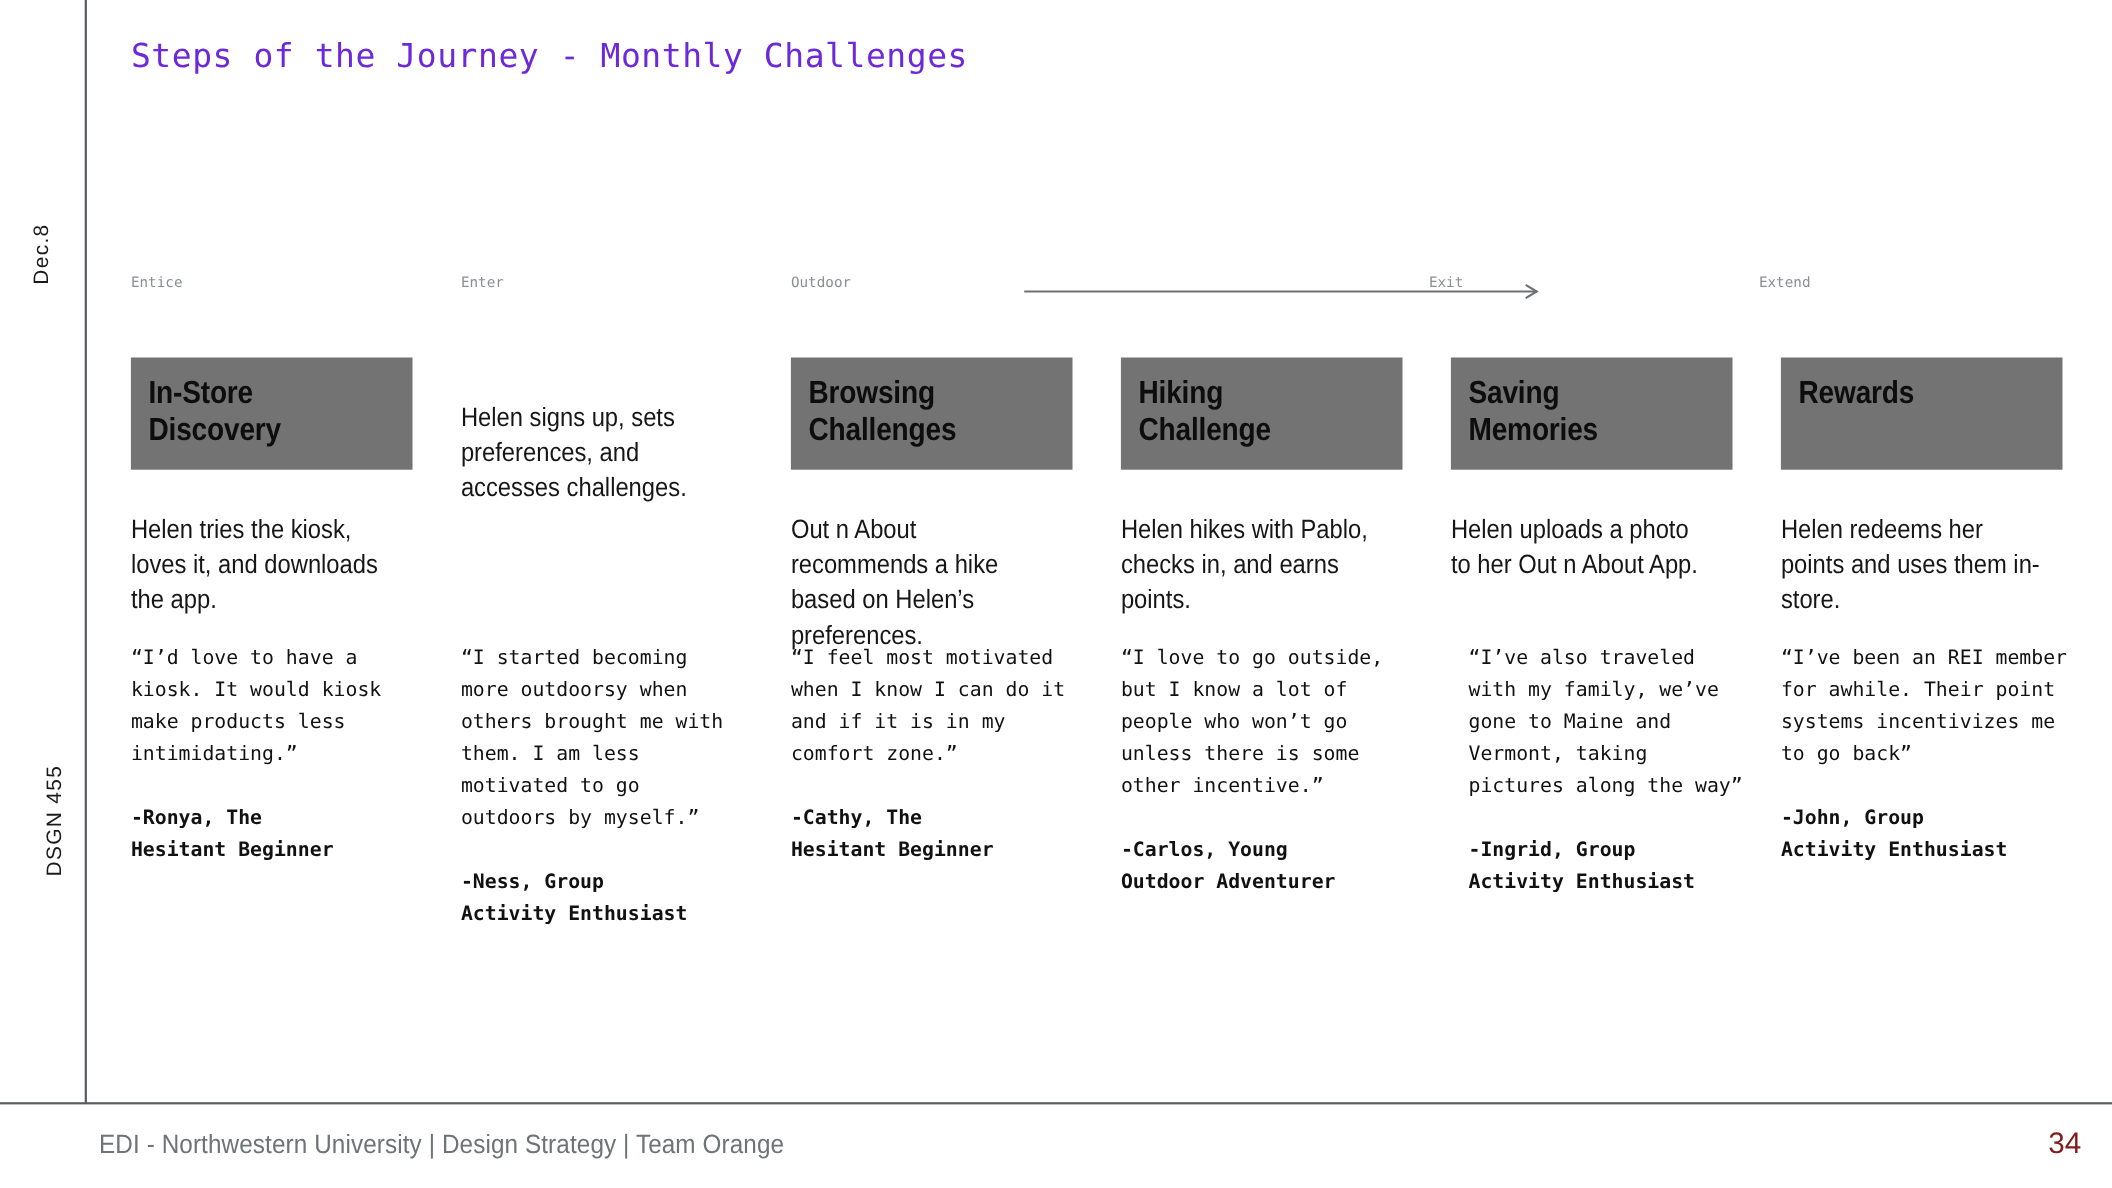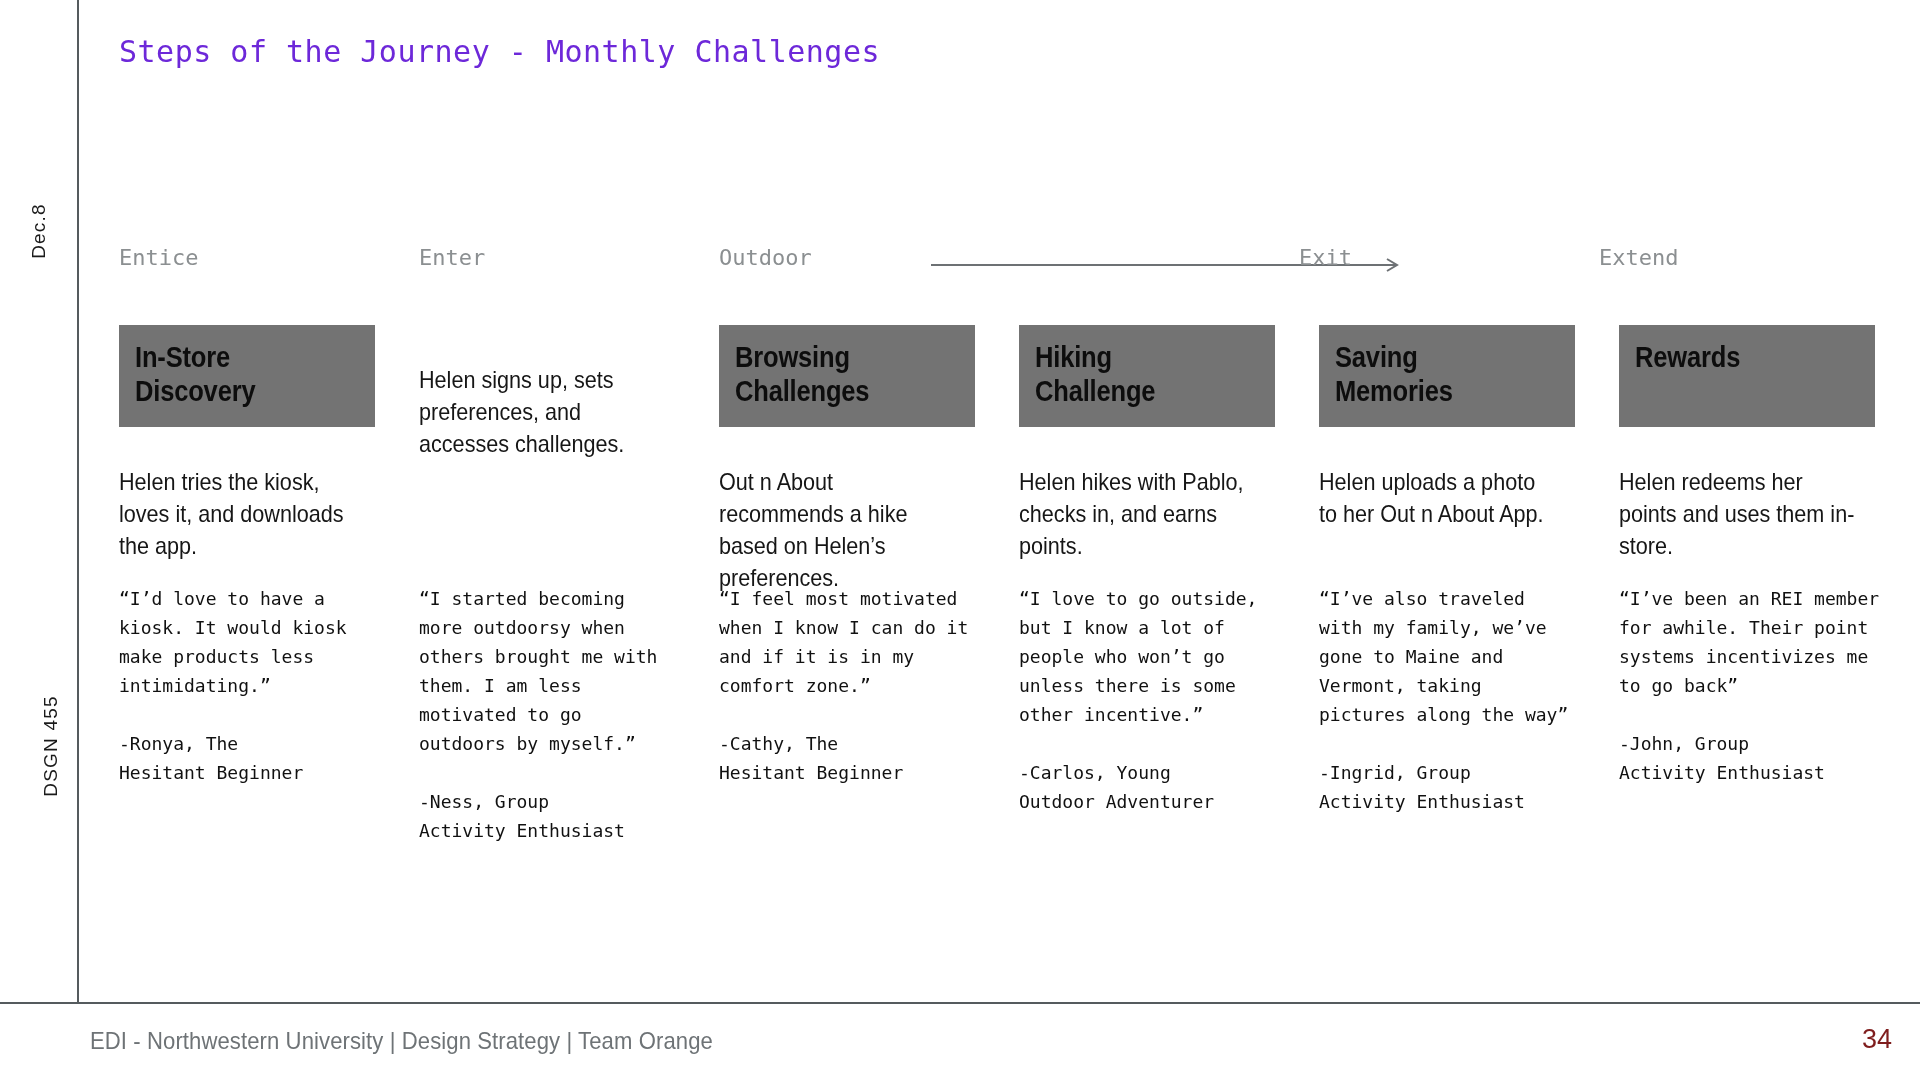--- a/index.html
+++ b/index.html
@@ -87,21 +87,21 @@
     position: absolute;
     left: 119px;
     top: 245px;
     width: 1760px;
     height: 30px;
   }
   .phase {
     position: absolute;
     top: 0;
     font-family: "DejaVu Sans Mono", "Liberation Mono", monospace;
-    font-size: 22px;
+    font-size: 13px;
     color: #8b8f91;
     white-space: nowrap;
     line-height: 26px;
   }
   .phase-arrow {
     position: absolute;
     top: 13px;
     left: 812px;
     width: 470px;
     height: 14px;
@@ -165,20 +165,21 @@
     width: 270px;
     font-family: "DejaVu Sans Mono", "Liberation Mono", monospace;
     font-size: 18px;
     line-height: 1.61;
     color: #111111;
     white-space: pre-line;
   }
   .quote-attr {
     margin-top: 1.61em;
     white-space: pre-line;
+    font-weight: bold;
   }
 
   
   .footer-text {
     position: absolute;
     left: 90px;
     top: 1027px;
     font-family: "Liberation Sans Narrow", "Liberation Sans", sans-serif;
     font-size: 24px;
     color: #6e7376;
@@ -258,21 +259,21 @@
         <div class="desc">Helen hikes with Pablo, checks in, and earns points.</div>
         <div class="quote-block" style="width: 268px;"><div>“I love to go outside, but I know a lot of people who won’t go unless there is some other incentive.”</div><div class="quote-attr">-Carlos, Young
 Outdoor Adventurer</div></div>
       </div>
       <div class="col" style="left: 1200px;">
         <div class="card">
           <div class="card-title">Saving
 Memories</div>
         </div>
         <div class="desc">Helen uploads a photo to her Out n About App.</div>
-        <div class="quote-block" style="width: 258px;"><div>“I’ve also traveled with my family, we’ve gone to Maine and Vermont, taking pictures along the way”</div><div class="quote-attr">-Ingrid, Group
+        <div class="quote-block" style="width: 258px; margin-left: 16px;"><div>“I’ve also traveled with my family, we’ve gone to Maine and Vermont, taking pictures along the way”</div><div class="quote-attr">-Ingrid, Group
 Activity Enthusiast</div></div>
       </div>
       <div class="col" style="left: 1500px;">
         <div class="card">
           <div class="card-title">Rewards</div>
         </div>
         <div class="desc">Helen redeems her points and uses them in-store.</div>
         <div class="quote-block" style="width: 268px;"><div>“I’ve been an REI member for awhile. Their point systems incentivizes me to go back”</div><div class="quote-attr">-John, Group
 Activity Enthusiast</div></div>
       </div>

